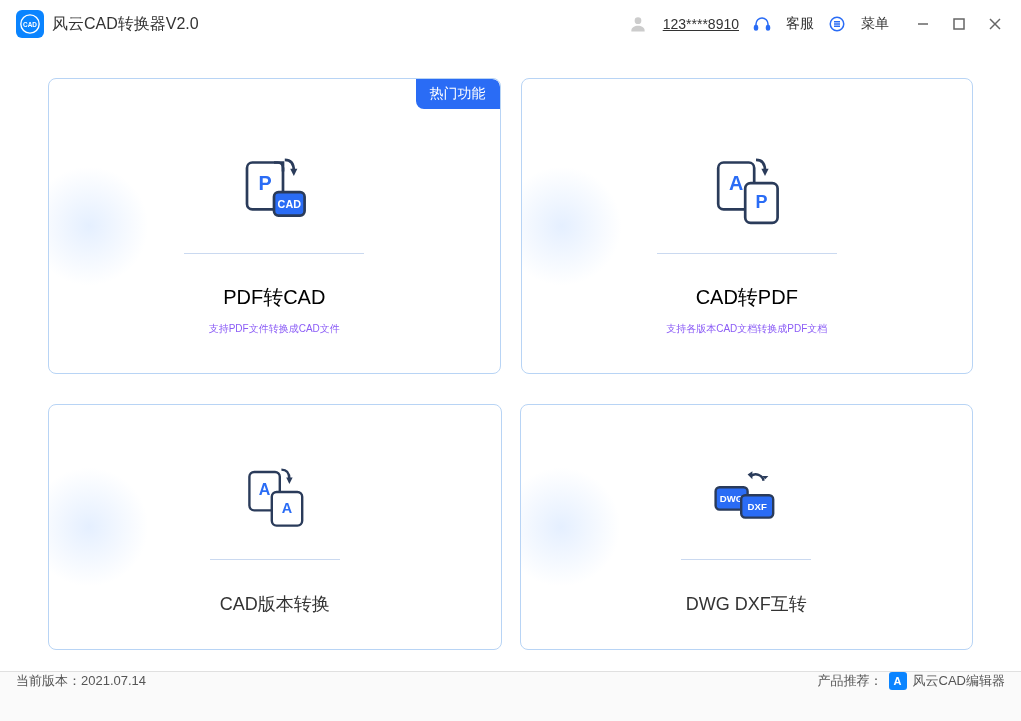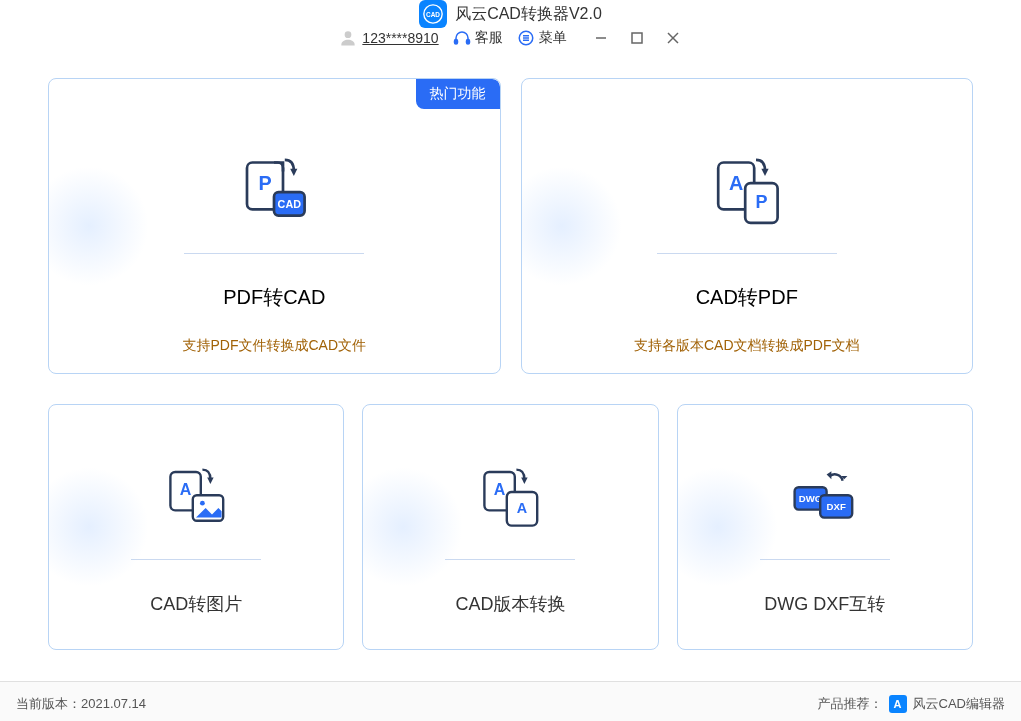--- a/index.html
+++ b/index.html
@@ -19,24 +19,23 @@
       height: 721px;
       background: #fff;
       display: flex;
       flex-direction: column;
     }
     
     .titlebar {
       height: 48px;
       display: flex;
       align-items: center;
-      padding: 0 16px;
+      padding: 12px 16px;
       justify-content: space-between;
       background: #fff;
-      flex-direction: column;
     }
     .titlebar-left {
       display: flex;
       align-items: center;
       gap: 8px;
     }
     .logo {
       width: 28px;
       height: 28px;
       background: #0a84ff;
@@ -53,21 +52,21 @@
       color: #333;
     }
     .titlebar-right {
       display: flex;
       align-items: center;
       gap: 14px;
     }
     .tb-item {
       display: flex;
       align-items: center;
-      gap: 4px;
+      gap: 15px;
       font-size: 14px;
       color: #333;
       cursor: pointer;
     }
     .avatar-icon {
       width: 20px;
       height: 20px;
     }
     .user-id {
       text-decoration: underline;
@@ -132,23 +131,23 @@
       flex: 1;
       height: 296px;
       padding-top: 70px;
     }
     .card-big .card-title {
       font-size: 20px;
       color: #000000;
       margin-top: 30px;
     }
     .card-big .card-desc {
-      font-size: 14px;
-      color: #a16207;
-      margin-top: 26px;
+      font-size: 10px;
+      color: #8b5cf6;
+      margin-top: 11px;
     }
     .badge {
       position: absolute;
       right: 0;
       top: 0;
       background: #2a6cf5;
       color: #fff;
       font-size: 14px;
       padding: 6px 14px;
       border-top-right-radius: 8px;
@@ -178,26 +177,26 @@
       width: 130px;
     }
     .icon-wrap {
       height: 90px;
       display: flex;
       align-items: center;
       justify-content: center;
     }
     
     .footer {
-      height: 40px;
+      height: 50px;
       border-top: 1px solid #e0e0e0;
       display: flex;
-      align-items: flex-end;
+      align-items: flex-start;
       justify-content: space-between;
-      padding: 8px 16px;
+      padding: 0 16px;
       font-size: 13px;
       color: #555;
       background: #fafafa;
     }
     .footer-right {
       display: flex;
       align-items: center;
       gap: 6px;
     }
     .product-logo {
@@ -314,35 +313,20 @@
           </svg>
         </div>
         <div class="divider-line"></div>
         <div class="card-title">CAD转PDF</div>
         <div class="card-desc">支持各版本CAD文档转换成PDF文档</div>
       </div>
     </div>
 
     <div class="cards-bottom">
 
-      <div class="card card-small">
-        <div class="icon-wrap">
-          <svg width="80" height="80" viewBox="0 0 100 100">
-            <rect x="18" y="15" width="38" height="48" rx="6" fill="#fff" stroke="#2a3b5a" stroke-width="3"></rect>
-            <text x="37" y="44" text-anchor="middle" fill="#2a6cf5" font-size="20" font-weight="bold">A</text>
-            <path d="M58 12 Q68 12 68 24" fill="none" stroke="#2a3b5a" stroke-width="3"></path>
-            <polygon points="64,22 72,22 68,30" fill="#2a3b5a"></polygon>
-            <rect x="46" y="44" width="38" height="32" rx="5" fill="#fff" stroke="#2a3b5a" stroke-width="3"></rect>
-            <circle cx="58" cy="54" r="3" fill="#2a6cf5"></circle>
-            <path d="M50 72 L62 60 L70 68 L78 60 L82 64 L82 72 Z" fill="#2a6cf5"></path>
-          </svg>
-        </div>
-        <div class="divider-line"></div>
-        <div class="card-title">CAD转图片</div>
-      </div>
 
       <div class="card card-small">
         <div class="icon-wrap">
           <svg width="80" height="80" viewBox="0 0 100 100">
             <rect x="18" y="15" width="38" height="48" rx="6" fill="#fff" stroke="#2a3b5a" stroke-width="3"></rect>
             <text x="37" y="44" text-anchor="middle" fill="#2a6cf5" font-size="20" font-weight="bold">A</text>
             <path d="M58 12 Q68 12 68 24" fill="none" stroke="#2a3b5a" stroke-width="3"></path>
             <polygon points="64,22 72,22 68,30" fill="#2a3b5a"></polygon>
             <rect x="46" y="40" width="38" height="42" rx="6" fill="#fff" stroke="#2a3b5a" stroke-width="3"></rect>
             <text x="65" y="66" text-anchor="middle" fill="#2a6cf5" font-size="18" font-weight="bold">A</text>

